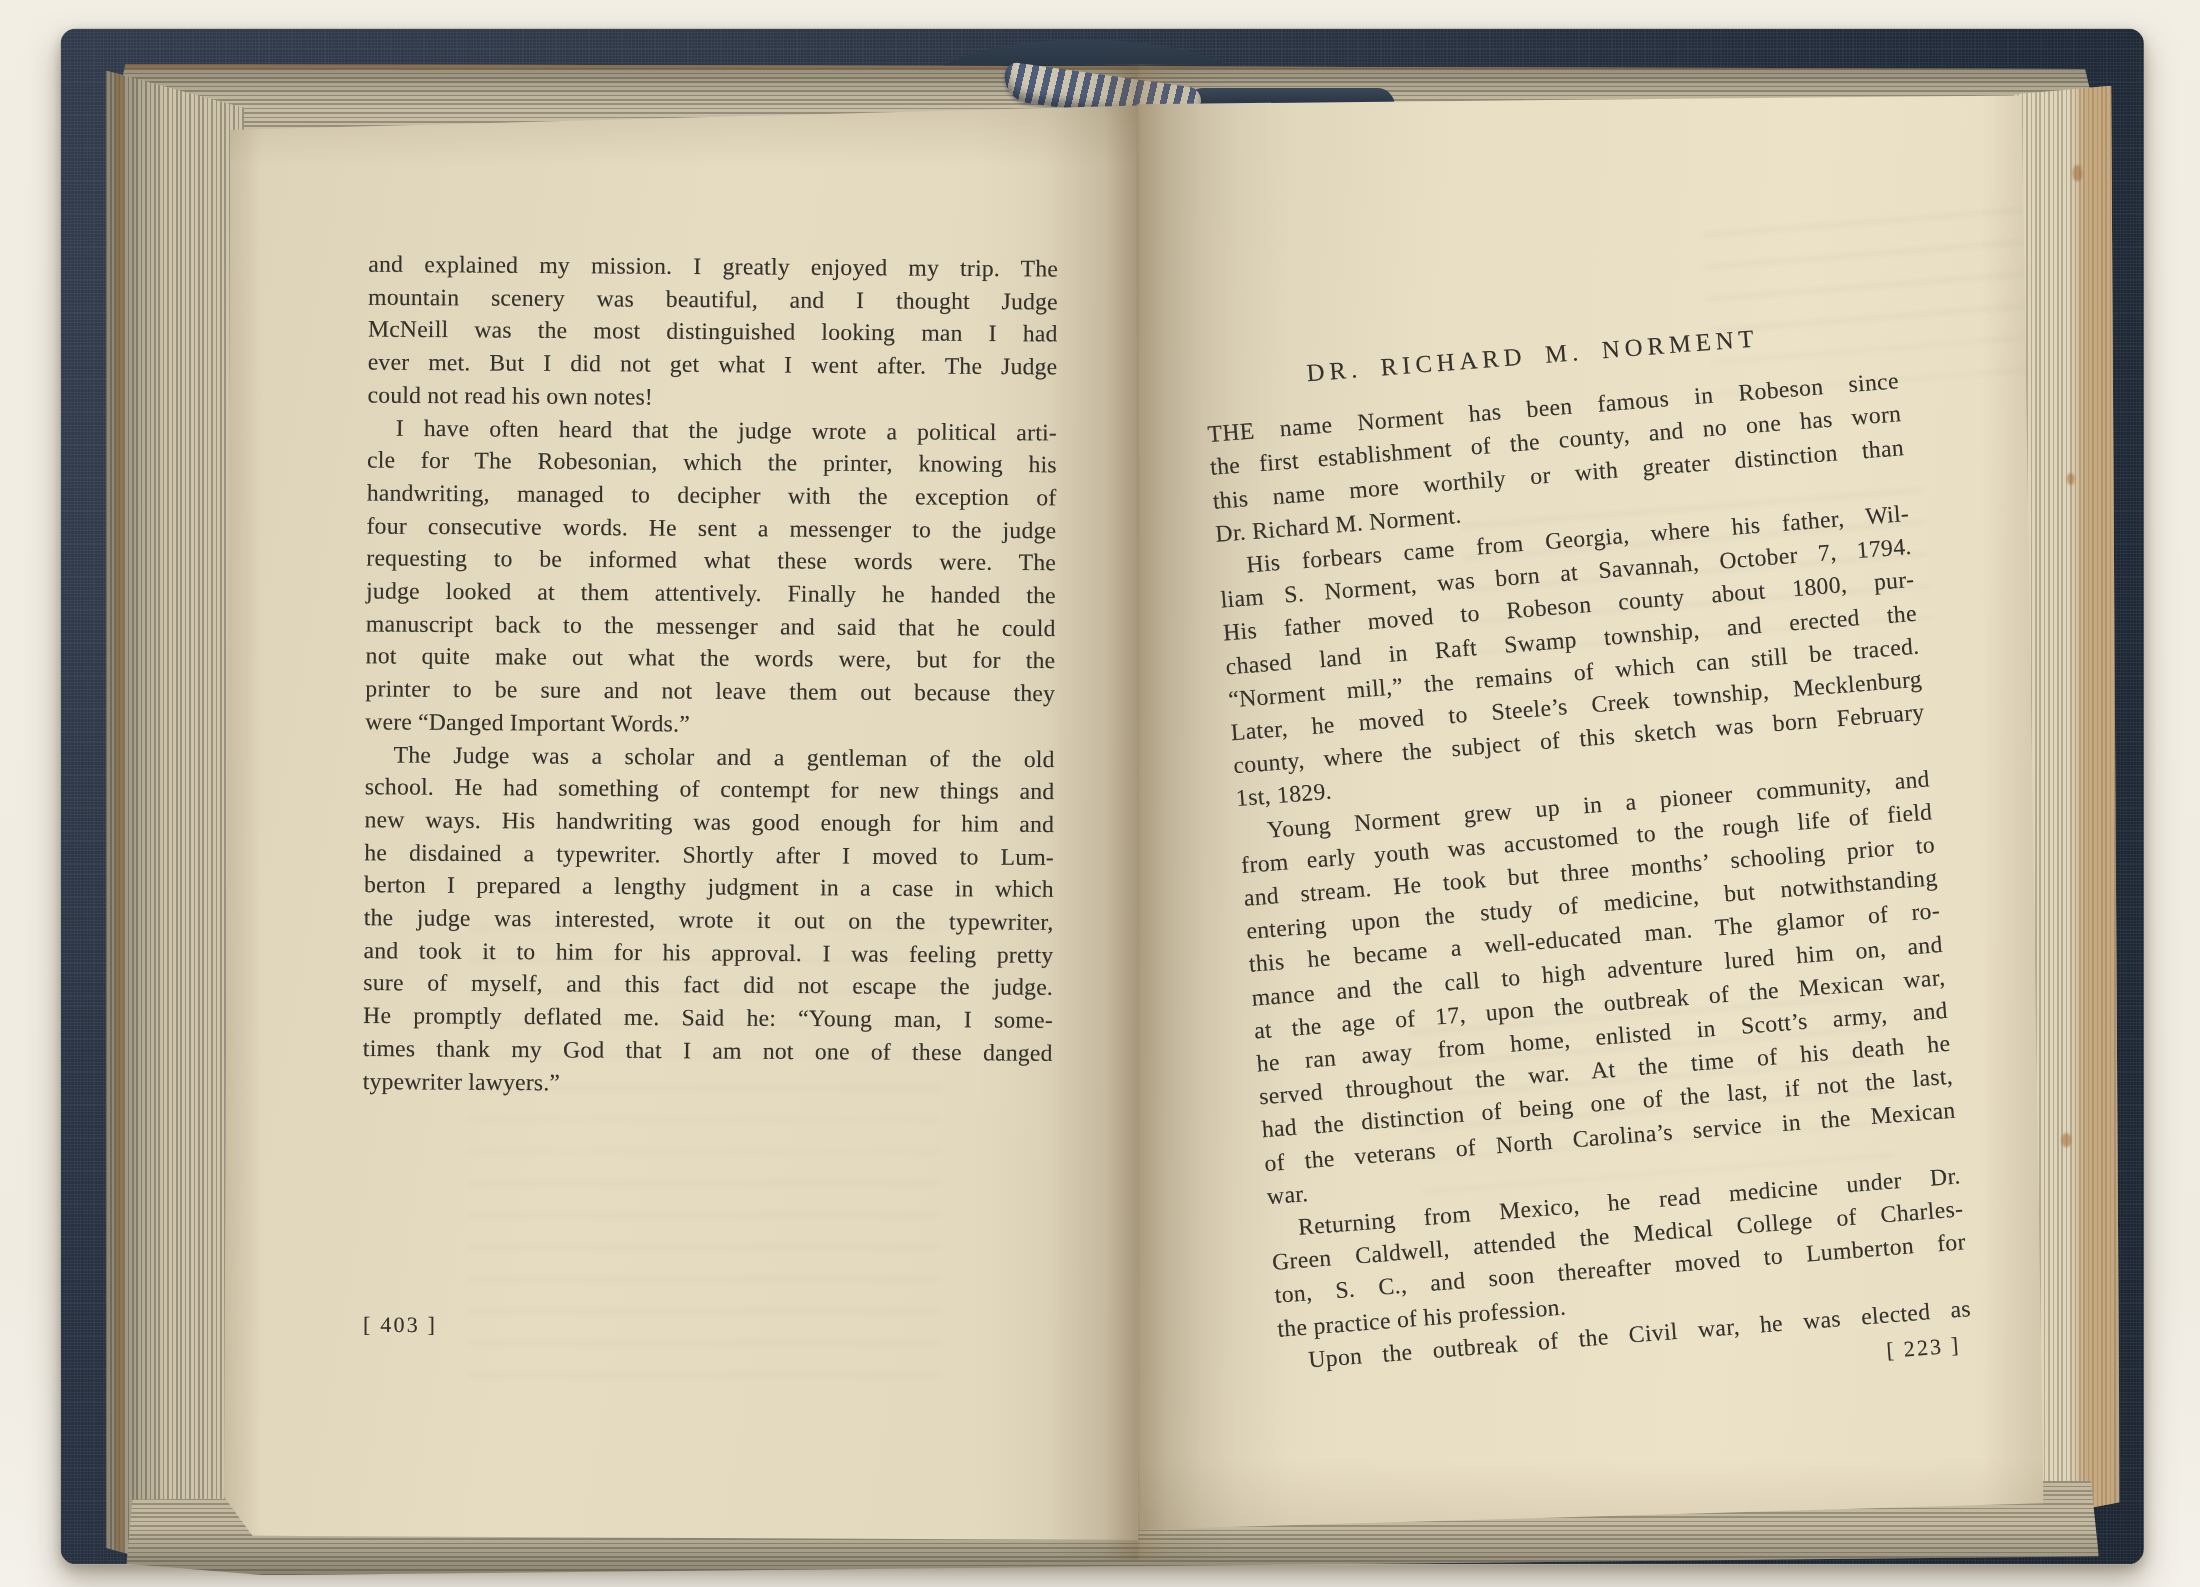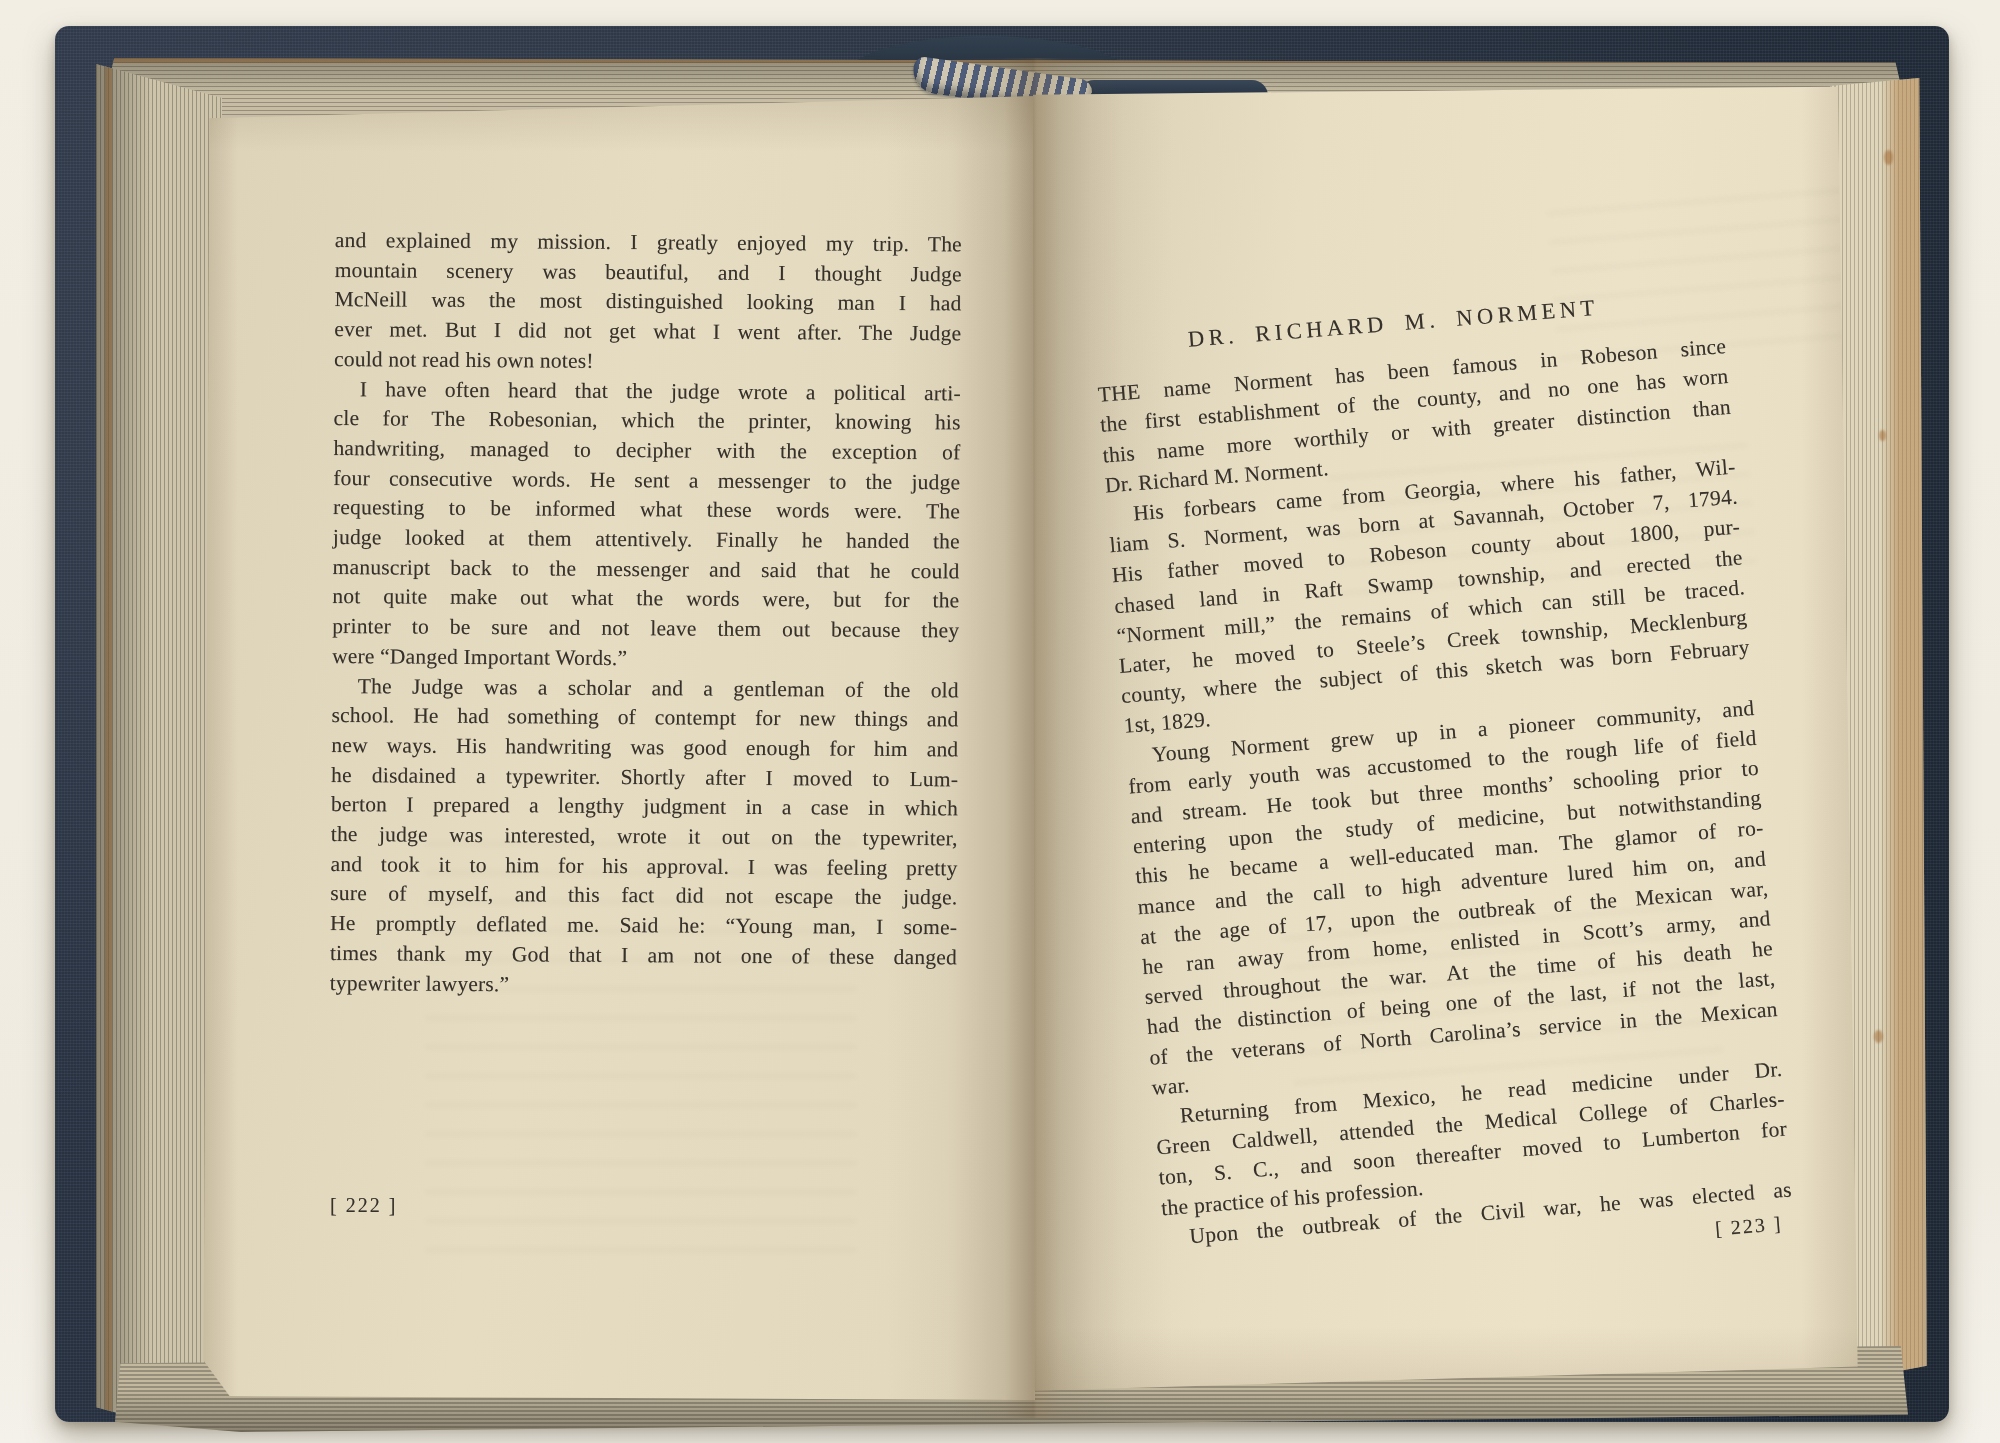--- a/index.html
+++ b/index.html
@@ -201,21 +201,21 @@
           <div class="tline">he disdained a typewriter. Shortly after I moved to Lum-</div>
           <div class="tline">berton I prepared a lengthy judgment in a case in which</div>
           <div class="tline">the judge was interested, wrote it out on the typewriter,</div>
           <div class="tline">and took it to him for his approval. I was feeling pretty</div>
           <div class="tline">sure of myself, and this fact did not escape the judge.</div>
           <div class="tline">He promptly deflated me. Said he: “Young man, I some-</div>
           <div class="tline">times thank my God that I am not one of these danged</div>
           <div class="tline tlast">typewriter lawyers.”</div>
         </div>
       </div>
-    <div class="textblock pagenum pagenum-left">[ 222 ]</div>
+    <div class="textblock pagenum pagenum-left">[ 403 ]</div>
   </div>
 
   <div class="page page-right">
     <div class="ghost ghost-tilt" style="left:520px; top:140px; width:300px; height:160px;"></div>
     <div class="ghost ghost-tilt" style="left:300px; top:400px; width:420px; height:135px;"></div>
     <div class="ghost ghost-tilt" style="left:255px; top:860px; width:430px; height:165px;"></div>
     <div class="textblock right-rot">
       <div class="right-heading">DR. RICHARD M. NORMENT</div>
       <div>
           <div class="para">

